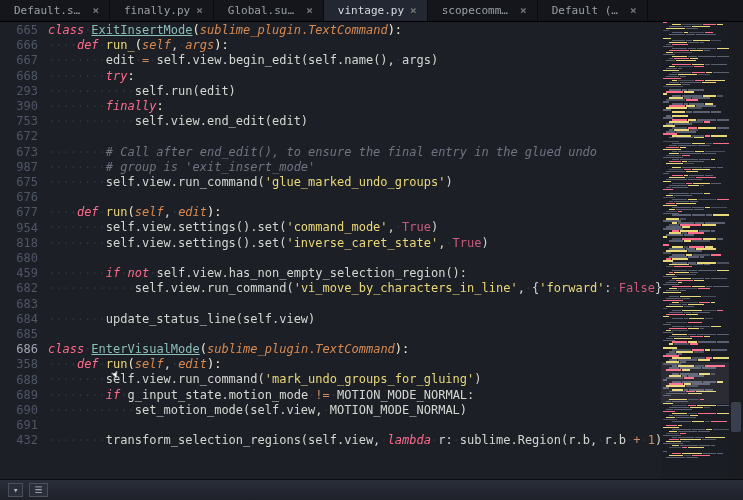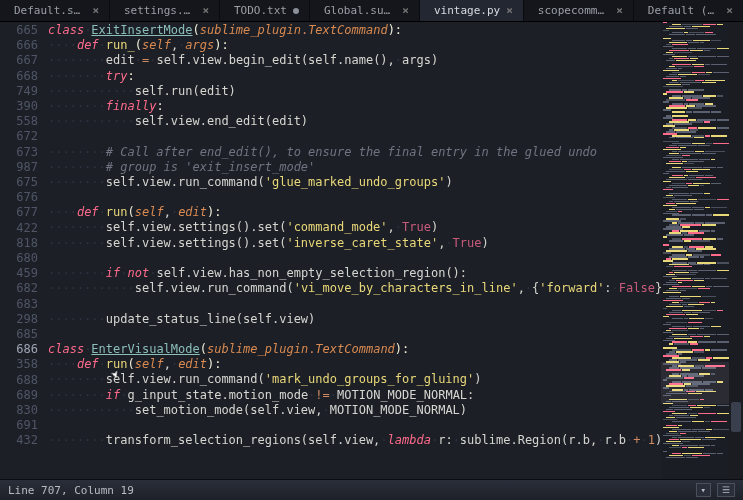--- a/index.html
+++ b/index.html
@@ -154,26 +154,22 @@
 </style>
 </head>
 <body>
 
 <div class="tab-bar" id="tab-bar">
     <div class="tab">
       <span style="overflow: hidden; text-overflow: ellipsis; white-space: nowrap;">Default.sublim</span>
       <span class="tab-close">×</span>
     </div>
     <div class="tab">
-      <span style="overflow: hidden; text-overflow: ellipsis; white-space: nowrap;">settings.py</span>
+      <span style="overflow: hidden; text-overflow: ellipsis; white-space: nowrap;">finally.py</span>
       <span class="tab-close">×</span>
-    </div>
-    <div class="tab">
-      <span style="overflow: hidden; text-overflow: ellipsis; white-space: nowrap;">TODO.txt</span>
-      <span class="tab-dirty"></span>
     </div>
     <div class="tab">
       <span style="overflow: hidden; text-overflow: ellipsis; white-space: nowrap;">Global.sublime</span>
       <span class="tab-close">×</span>
     </div>
     <div class="tab active">
       <span style="overflow: hidden; text-overflow: ellipsis; white-space: nowrap;">vintage.py</span>
       <span class="tab-close">×</span>
     </div>
     <div class="tab">
@@ -185,42 +181,42 @@
       <span class="tab-close">×</span>
     </div>
   </div>
 
 <div class="editor-wrap">
   <div class="gutter" id="gutter">
       <div>665</div>
       <div>666</div>
       <div>667</div>
       <div>668</div>
-      <div>749</div>
+      <div>293</div>
       <div>390</div>
-      <div>558</div>
+      <div>753</div>
       <div>672</div>
       <div>673</div>
       <div>987</div>
       <div>675</div>
       <div>676</div>
       <div>677</div>
-      <div>422</div>
+      <div>954</div>
       <div>818</div>
       <div>680</div>
       <div>459</div>
       <div>682</div>
       <div>683</div>
-      <div>298</div>
+      <div>684</div>
       <div>685</div>
       <div class="hl">686</div>
       <div>358</div>
       <div>688</div>
       <div>689</div>
-      <div>830</div>
+      <div>690</div>
       <div>691</div>
       <div>432</div>
     </div>
   <div class="code" id="code"><span class="code-line"><span class="kw">class</span><span class="dots">·</span><span class="classname">ExitInsertMode</span><span class="paren">(</span><span class="param">sublime_plugin</span><span class="op">.</span><span class="param">TextCommand</span><span class="paren">):</span></span><span class="code-line"><span class="dots">····</span><span class="kw">def</span><span class="dots">·</span><span class="fn">run_</span><span class="paren">(</span><span class="param">self</span><span class="txt">,</span><span class="dots">·</span><span class="param">args</span><span class="paren">):</span></span><span class="code-line"><span class="dots">········</span><span class="txt">edit</span><span class="dots">·</span><span class="op">=</span><span class="dots">·</span><span class="txt">self.view.begin_edit(self.name(),</span><span class="dots">·</span><span class="txt">args)</span></span><span class="code-line"><span class="dots">········</span><span class="kw">try</span><span class="paren">:</span></span><span class="code-line"><span class="dots">············</span><span class="txt">self.run(edit)</span></span><span class="code-line"><span class="dots">········</span><span class="kw">finally</span><span class="paren">:</span></span><span class="code-line"><span class="dots">············</span><span class="txt">self.view.end_edit(edit)</span></span><span class="code-line">&nbsp;</span><span class="code-line"><span class="dots">········</span><span class="cmt"># Call after end_edit(), to ensure the final entry in the glued undo</span></span><span class="code-line"><span class="dots">········</span><span class="cmt"># group is 'exit_insert_mode'</span></span><span class="code-line"><span class="dots">········</span><span class="txt">self.view.run_command(</span><span class="str">'glue_marked_undo_groups'</span><span class="txt">)</span></span><span class="code-line">&nbsp;</span><span class="code-line"><span class="dots">····</span><span class="kw">def</span><span class="dots">·</span><span class="fn">run</span><span class="paren">(</span><span class="param">self</span><span class="txt">,</span><span class="dots">·</span><span class="param">edit</span><span class="paren">):</span></span><span class="code-line"><span class="dots">········</span><span class="txt">self.view.settings().set(</span><span class="str">'command_mode'</span><span class="txt">,</span><span class="dots">·</span><span class="const">True</span><span class="txt">)</span></span><span class="code-line"><span class="dots">········</span><span class="txt">self.view.settings().set(</span><span class="str">'inverse_caret_state'</span><span class="txt">,</span><span class="dots">·</span><span class="const">True</span><span class="txt">)</span></span><span class="code-line">&nbsp;</span><span class="code-line"><span class="dots">········</span><span class="kw">if</span><span class="dots">·</span><span class="kw">not</span><span class="dots">·</span><span class="txt">self.view.has_non_empty_selection_region():</span></span><span class="code-line"><span class="dots">············</span><span class="txt">self.view.run_command(</span><span class="str">'vi_move_by_characters_in_line'</span><span class="txt">,</span><span class="dots">·</span><span class="txt">{</span><span class="str">'forward'</span><span class="txt">:</span><span class="dots">·</span><span class="const">False</span><span class="txt">})</span></span><span class="code-line">&nbsp;</span><span class="code-line"><span class="dots">········</span><span class="txt">update_status_line(self.view)</span></span><span class="code-line">&nbsp;</span><span class="code-line"><span class="kw">class</span><span class="dots">·</span><span class="classname">EnterVisualMode</span><span class="paren">(</span><span class="param">sublime_plugin</span><span class="op">.</span><span class="param">TextCommand</span><span class="paren">):</span></span><span class="code-line"><span class="dots">····</span><span class="kw">def</span><span class="dots">·</span><span class="fn">run</span><span class="paren">(</span><span class="param">self</span><span class="txt">,</span><span class="dots">·</span><span class="param">edit</span><span class="paren">):</span></span><span class="code-line"><span class="dots">········</span><span class="txt">self.view.run_command(</span><span class="str">'mark_undo_groups_for_gluing'</span><span class="txt">)</span></span><span class="code-line"><span class="dots">········</span><span class="kw">if</span><span class="dots">·</span><span class="txt">g_input_state.motion_mode</span><span class="dots">·</span><span class="op">!=</span><span class="dots">·</span><span class="txt">MOTION_MODE_NORMAL:</span></span><span class="code-line"><span class="dots">············</span><span class="txt">set_motion_mode(self.view,</span><span class="dots">·</span><span class="txt">MOTION_MODE_NORMAL)</span></span><span class="code-line">&nbsp;</span><span class="code-line"><span class="dots">········</span><span class="txt">transform_selection_regions(self.view,</span><span class="dots">·</span><span class="kw">lambda</span><span class="dots">·</span><span class="txt">r:</span><span class="dots">·</span><span class="txt">sublime.Region(r.b,</span><span class="dots">·</span><span class="txt">r.b</span><span class="dots">·</span><span class="op">+</span><span class="dots">·</span><span class="num">1</span><span class="txt">)</span></span></div>
   <div class="minimap" id="minimap">
     <div class="mm-line" style="padding-left: 2px;">
         <div class="mm-seg c-kw" style="width: 4px;"></div>
       </div>
       <div class="mm-line" style="padding-left: 11px;">
         <div class="mm-seg c-fn" style="width: 9px;"></div>
@@ -1151,21 +1147,20 @@
         <div class="mm-seg c-txt" style="width: 12px;"></div>
       </div>
       <div class="minimap-viewport"></div>
   </div>
   <div class="scrollbar">
     <div class="scroll-thumb"></div>
   </div>
 </div>
 
 <div class="statusbar">
-  <span>Line 707, Column 19</span>
   <div class="status-right">
     <div class="status-btn">
       <span>▾</span>
     </div>
     <div class="status-btn">
       <span>☰</span>
     </div>
   </div>
 </div>
 

